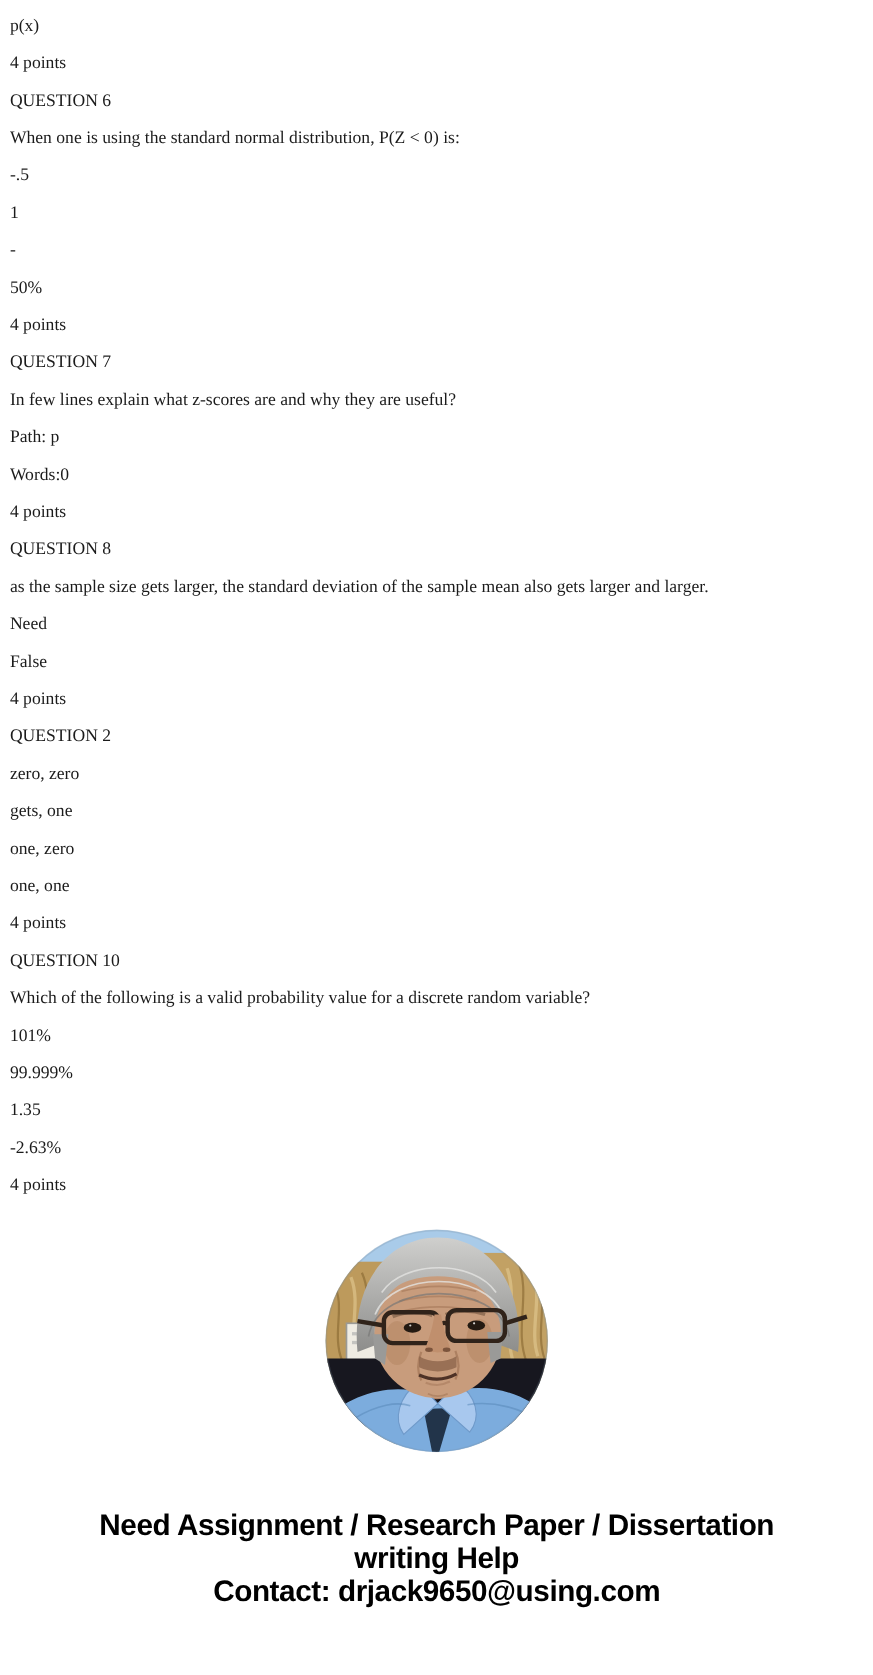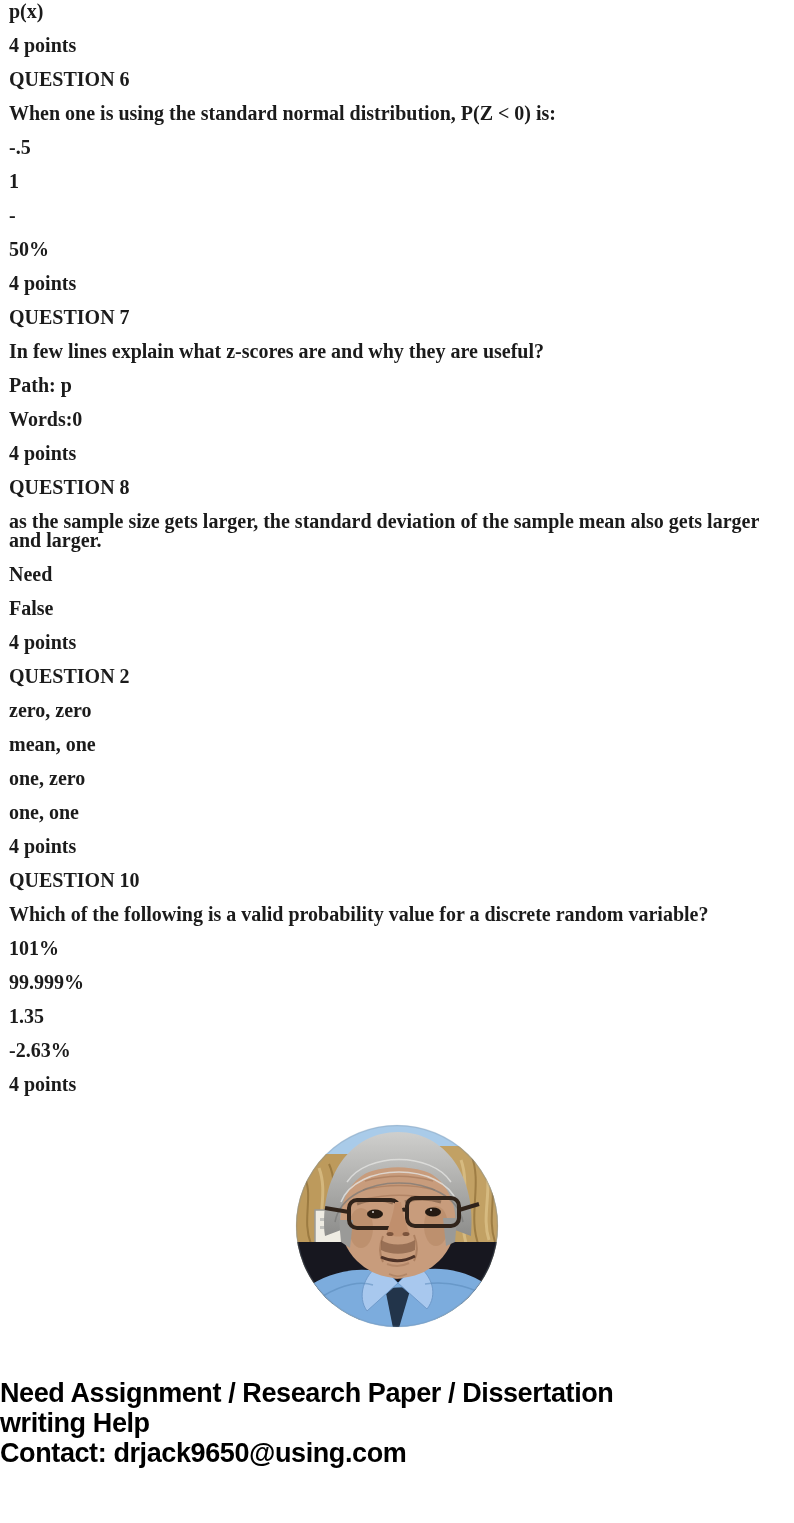--- a/index.html
+++ b/index.html
@@ -12,37 +12,37 @@
     height: 1523px;
     position: relative;
     overflow: hidden;
     font-family: "Liberation Serif", serif;
     color: #1b1b1b;
   }
   .doc {
     padding: 2px 8px 0 9px;
   }
   .doc p {
-    margin: 0 0 15px 0;
-    font-size: 20px;
+    margin: 12px 0 15px 0;
+    font-size: 16px;
     line-height: 19px;
-    font-weight: bold;
+    font-weight: normal;
     white-space: pre-wrap;
   }
   .avatar-wrap {
     margin-top: 30px;
     display: flex;
     justify-content: center;
   }
   .avatar-wrap svg {
     display: block;
   }
   .footer {
     margin-top: 50px;
-    text-align: left;
+    text-align: center;
     font-family: "Liberation Sans", sans-serif;
     font-weight: bold;
     font-size: 27px;
     line-height: 30px;
     letter-spacing: -0.4px;
     color: #000000;
   }
 </style>
 </head>
 <body>
@@ -62,21 +62,21 @@
     <p>Path: p</p>
     <p>Words:0</p>
     <p>4 points</p>
     <p>QUESTION 8</p>
     <p>as the sample size gets larger, the standard deviation of the sample mean also gets larger and larger.</p>
     <p>Need</p>
     <p>False</p>
     <p>4 points</p>
     <p>QUESTION 2</p>
     <p>zero, zero</p>
-    <p>mean, one</p>
+    <p>gets, one</p>
     <p>one, zero</p>
     <p>one, one</p>
     <p>4 points</p>
     <p>QUESTION 10</p>
     <p>Which of the following is a valid probability value for a discrete random variable?</p>
     <p>101%</p>
     <p>99.999%</p>
     <p>1.35</p>
     <p>-2.63%</p>
     <p>4 points</p>

